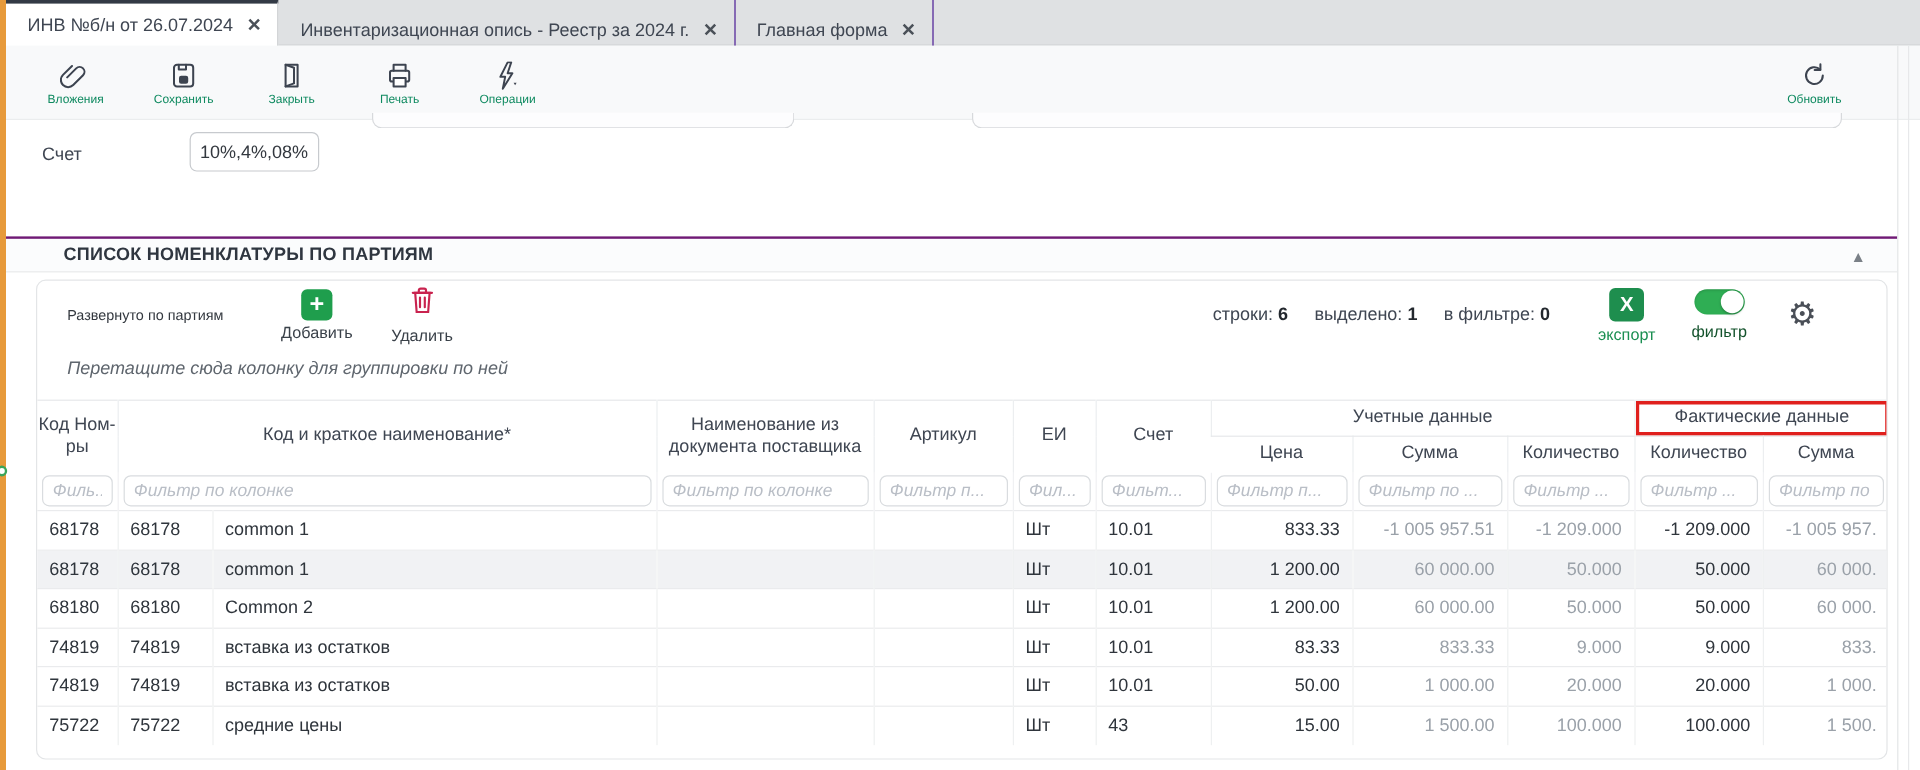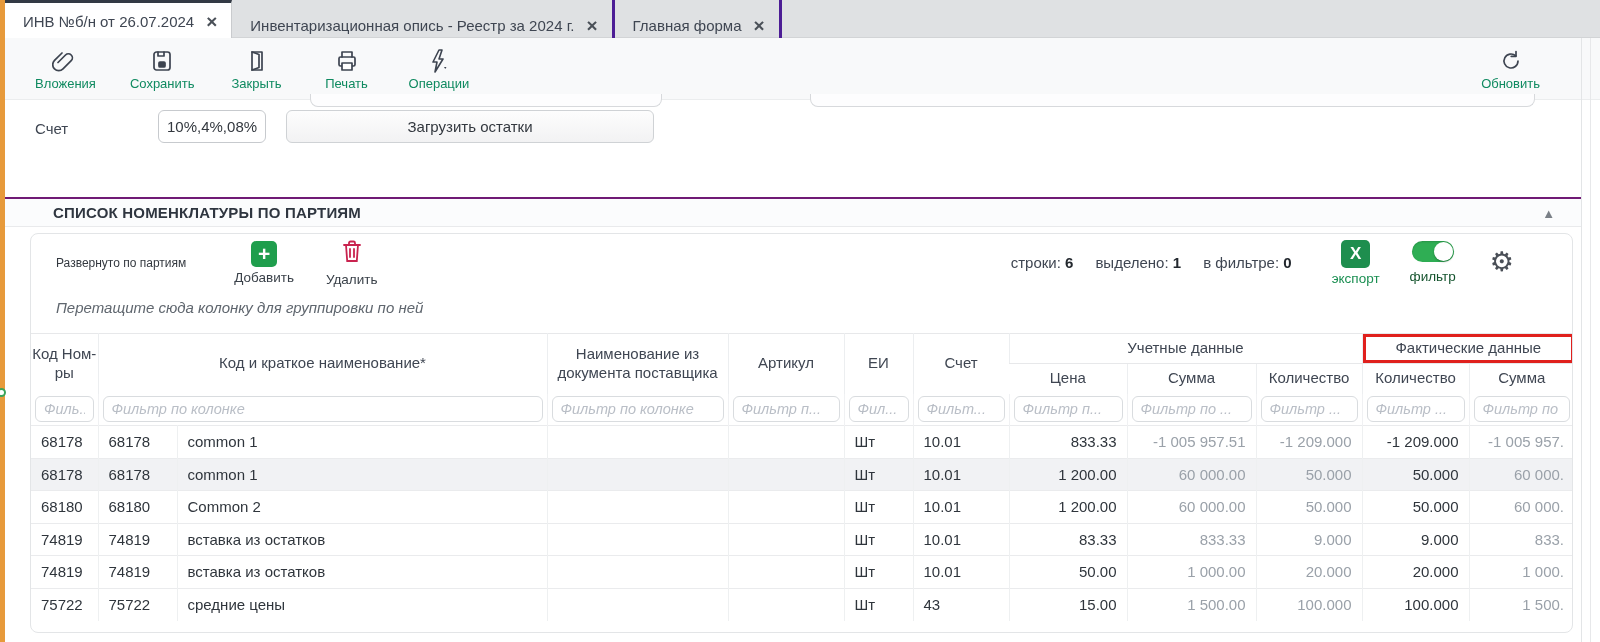--- a/index.html
+++ b/index.html
@@ -12,31 +12,31 @@
     background:#fff; border:2px solid #3aa55a; z-index:51; }
 
   
   .panel-right-line { position:absolute; left:1581px; top:38px; height:604px; border-left:1px solid #e3e5e7; }
   .scrollbar-line  { position:absolute; left:1590px; top:38px; height:604px; border-left:1px solid #e7e8ea; }
 
   
   .tabbar { position:absolute; left:5px; top:0; width:1595px; height:38px; background:#dfe1e3;
     border-bottom:1px solid #d2d4d6; display:flex; }
   .tab { height:50px; display:flex; align-items:center; padding:0 14px 0 18px; font-size:15px;
-    color:#3f4652; border-right:3px solid #4c1d95; cursor:default; white-space:nowrap; }
+    color:#3f4652; border-right:1px solid #4c1d95; cursor:default; white-space:nowrap; }
   .tab.active { background:#fff; border-top:3px solid #333a45; border-right:1px solid #c9cbce; height:39px; }
   .tab .close { margin-left:12px; font-size:19px; font-weight:bold; color:#4a5058; line-height:1; }
 
   
   .toolbar { position:absolute; left:5px; top:38px; width:1595px; height:62px; background:#f8f9fa;
     border-bottom:1px solid #ebedee; display:flex; align-items:center; padding:0 30px; }
   .tbtn { display:flex; flex-direction:column; align-items:center; justify-content:center;
     margin-right:34px; min-width:56px; }
   .tbtn .ico { height:26px; display:flex; align-items:flex-end; justify-content:center; color:#3d4450; }
-  .tbtn .lbl { font-size:13px; color:#0f8a60; margin-top:3px; white-space:nowrap; }
+  .tbtn .lbl { font-size:10px; color:#0f8a60; margin-top:3px; white-space:nowrap; }
   .tbtn.right { position:absolute; right:60px; margin:0; }
   svg.line { stroke:#3d4450; fill:none; stroke-width:1.7; stroke-linecap:round; stroke-linejoin:round; }
 
   
   .form-area { position:absolute; left:5px; top:100px; width:1576px; height:97px; background:#fff; }
   .partial-input { position:absolute; height:13px; border:1px solid #d7d9dc; border-top:none;
     border-radius:0 0 8px 8px; background:#fdfdfe; top:-6px; }
   .fld-label { position:absolute; left:30px; top:20px; font-size:15px; color:#3f4652; }
   .fld-input { position:absolute; left:153px; top:10px; width:108px; height:33px; border:1px solid #c7cace;
     border-radius:6px; padding:0 8px; font-size:15px; color:#33383f; background:#fff;
@@ -179,21 +179,20 @@
     </span>
     <span class="lbl">Обновить</span>
   </div>
 </div>
 
 <div class="form-area">
   <div class="partial-input" style="left:305px; width:352px;"></div>
   <div class="partial-input" style="left:805px; width:725px;"></div>
   <div class="fld-label">Счет</div>
   <input class="fld-input" value="10%,4%,08%,00" style="">
-  <button class="grey-btn btn-load">Загрузить остатки</button>
 </div>
 
 <div class="section-band">
   <div class="section-title">СПИСОК НОМЕНКЛАТУРЫ ПО ПАРТИЯМ</div>
   <div class="collapse">▲</div>
 </div>
 
 <div class="card">
 
   <div class="card-toolbar">

